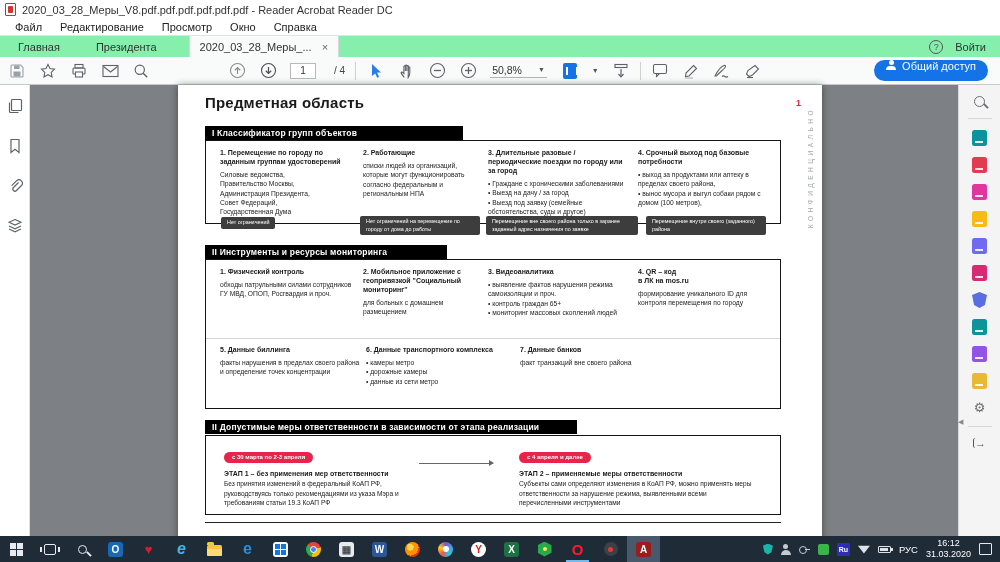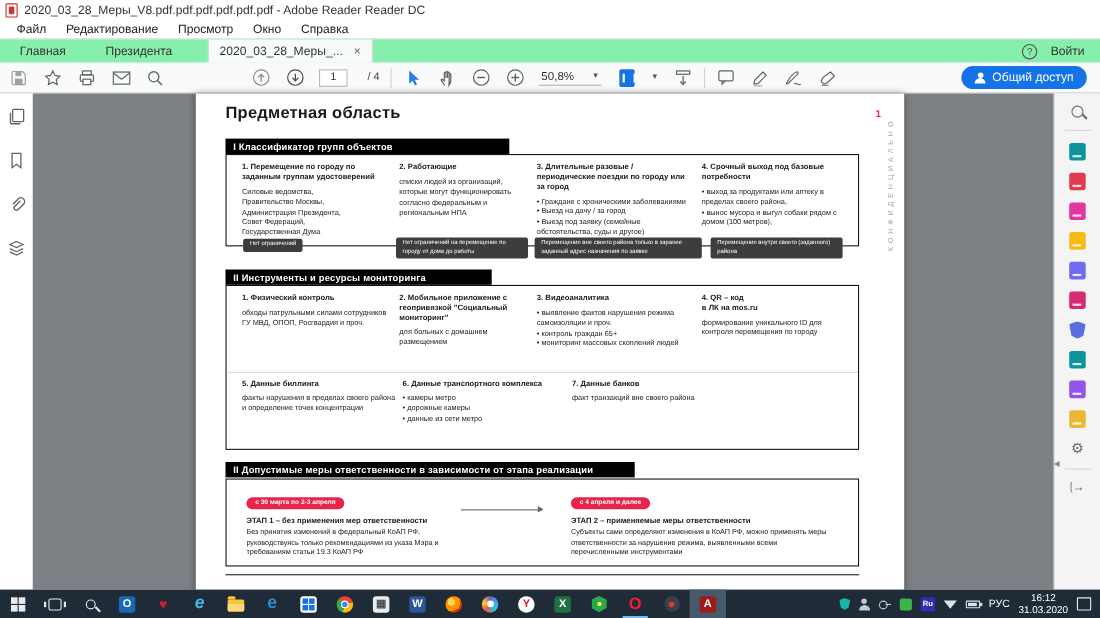--- a/index.html
+++ b/index.html
@@ -36,21 +36,21 @@
   .pagebox { width:26px; height:16px; background:#fff; border:1px solid #b9b9b9; text-align:center;
              font-size:10px; color:#333; font-family:"Liberation Sans",sans-serif; }
   .pagetotal { font-size:10px; color:#444; margin-left:5px; }
   .zoomctl { display:flex; align-items:center; gap:16px; border-bottom:1px solid #b5b5b5;
              padding:0 2px 1px 2px; font-size:10.5px; color:#333; }
   .caret { font-size:7px; color:#555; }
   .fitpage { width:14px; height:16px; background:#1473e6; border-radius:2px; position:relative; }
   .fitpage::after { content:''; position:absolute; left:3px; top:4px; width:8px; height:8px;
                     border-left:2px solid #fff; border-right:2px solid #fff; }
   .share-btn { margin-left:auto; margin-right:4px; height:21px; background:#1473e6; color:#fff;
-               border:none; border-radius:11px; display:flex; align-items:center; gap:6px;
+               border:none; border-radius:11px; display:flex; align-items:flex-start; gap:6px;
                padding:0 12px; font-size:11px; font-family:"Liberation Sans",sans-serif; }
   .share-person { width:10px; height:10px; position:relative; }
   .share-person::before { content:''; position:absolute; left:2.5px; top:0; width:5px; height:5px;
                           border-radius:50%; background:#fff; }
   .share-person::after { content:''; position:absolute; left:0; bottom:0; width:10px; height:4.5px;
                          border-radius:5px 5px 0 0; background:#fff; }
 
   
   .main { position:absolute; top:85px; left:0; right:0; bottom:26px; }
   .left-rail { position:absolute; left:0; top:0; bottom:0; width:30px; background:#fff;
@@ -186,21 +186,21 @@
   .tray-clock { text-align:center; font-size:9px; line-height:1.2; }
   .ti-action { width:13px; height:12px; border:1.4px solid #e8eaed; border-radius:1px; }
 
   svg { display:block; }
 </style>
 </head>
 <body>
 
 <div class="titlebar">
   <span class="pdf-badge"></span>
-  <span>2020_03_28_Меры_V8.pdf.pdf.pdf.pdf.pdf.pdf - Adobe Reader Reader DC</span>
+  <span>2020_03_28_Меры_V8.pdf.pdf.pdf.pdf.pdf.pdf - Reader Acrobat Reader DC</span>
 </div>
 
 <div class="menubar">
   <span>Файл</span>
   <span>Редактирование</span>
   <span>Просмотр</span>
   <span>Окно</span>
   <span>Справка</span>
 </div>
 

